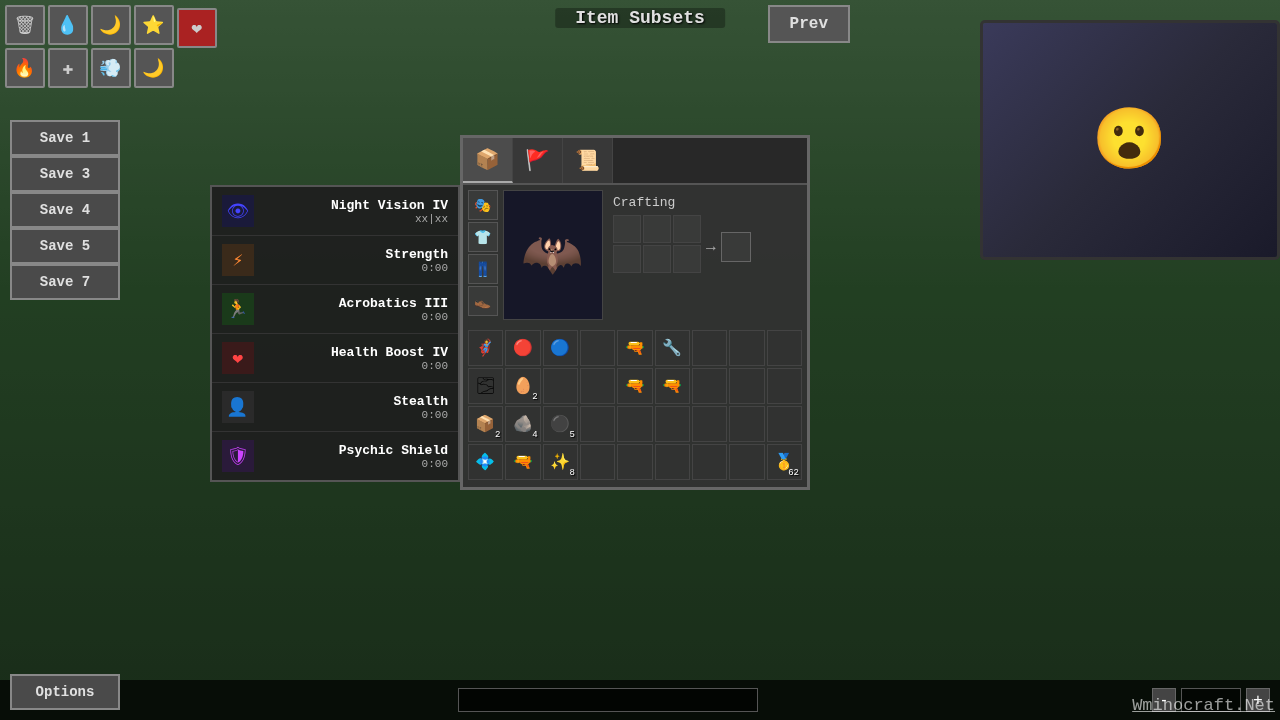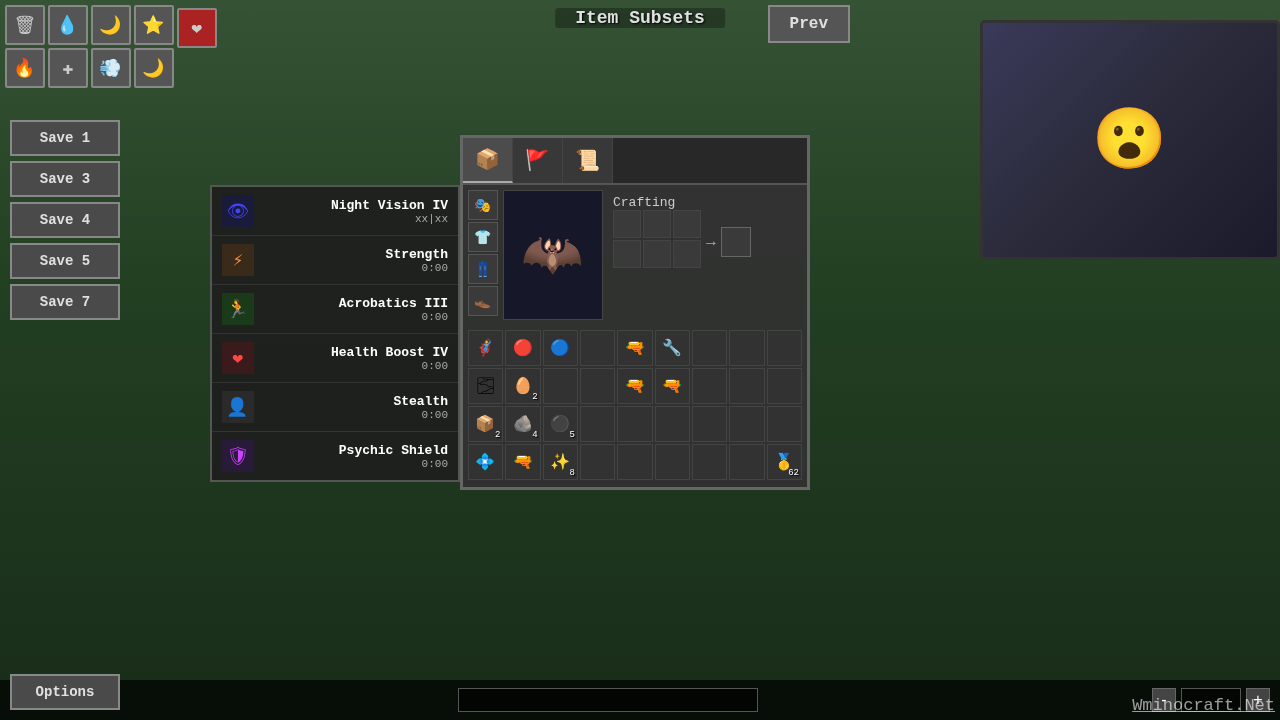--- a/index.html
+++ b/index.html
@@ -85,21 +85,20 @@
       font-weight: bold;
     }
 
     
     .save-buttons {
       position: absolute;
       top: 120px;
       left: 10px;
       display: flex;
       flex-direction: column;
-      gap: 5px;
       z-index: 10;
     }
 
     .save-btn {
       width: 110px;
       background: #4a4a4a;
       border: 2px solid #888;
       color: #e0e0e0;
       font-size: 14px;
       padding: 8px 10px;
@@ -243,20 +242,21 @@
     
     .crafting-area {
       flex: 1;
       padding: 5px;
     }
 
     .crafting-label {
       color: #cccccc;
       font-size: 13px;
       font-family: 'Courier New', monospace;
+      margin-bottom: 5px;
     }
 
     .crafting-grid {
       display: grid;
       grid-template-columns: repeat(3, 28px);
       gap: 2px;
       margin-bottom: 5px;
     }
 
     .crafting-slot {

